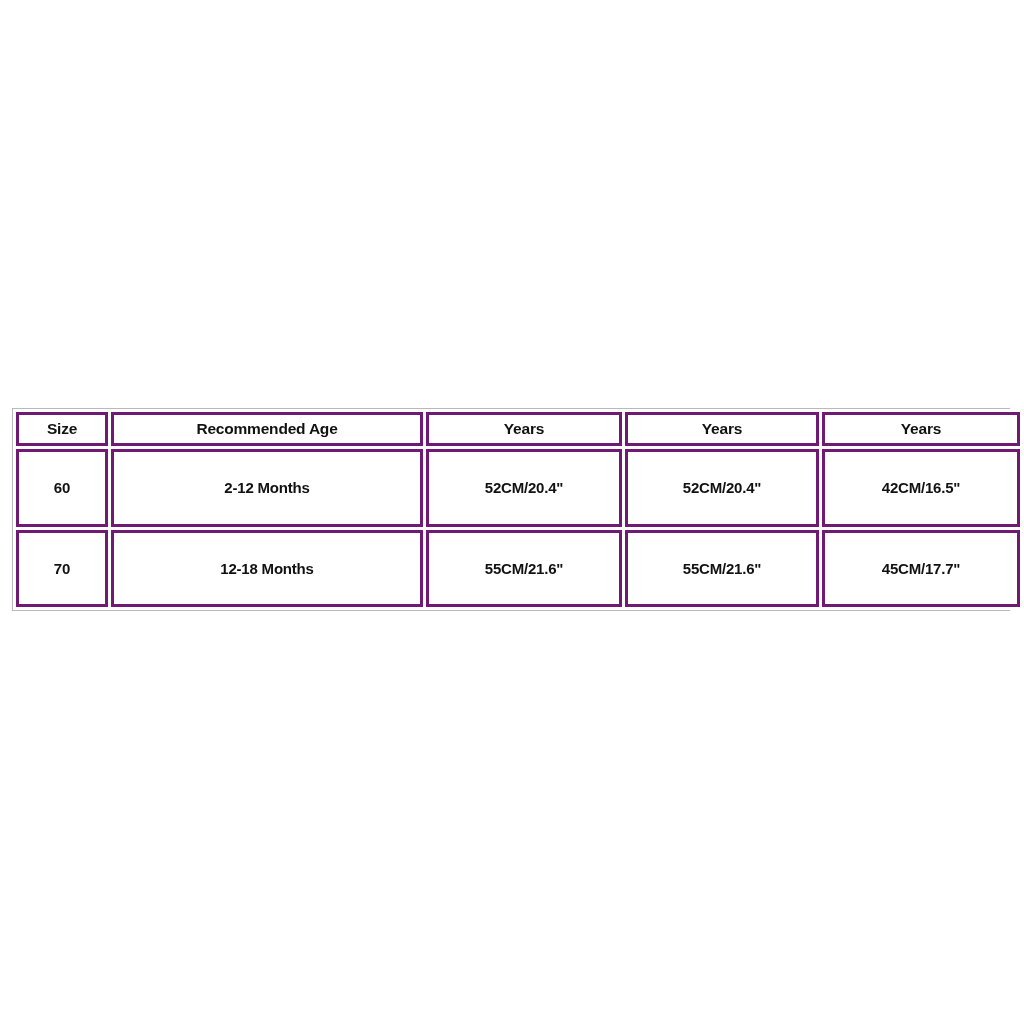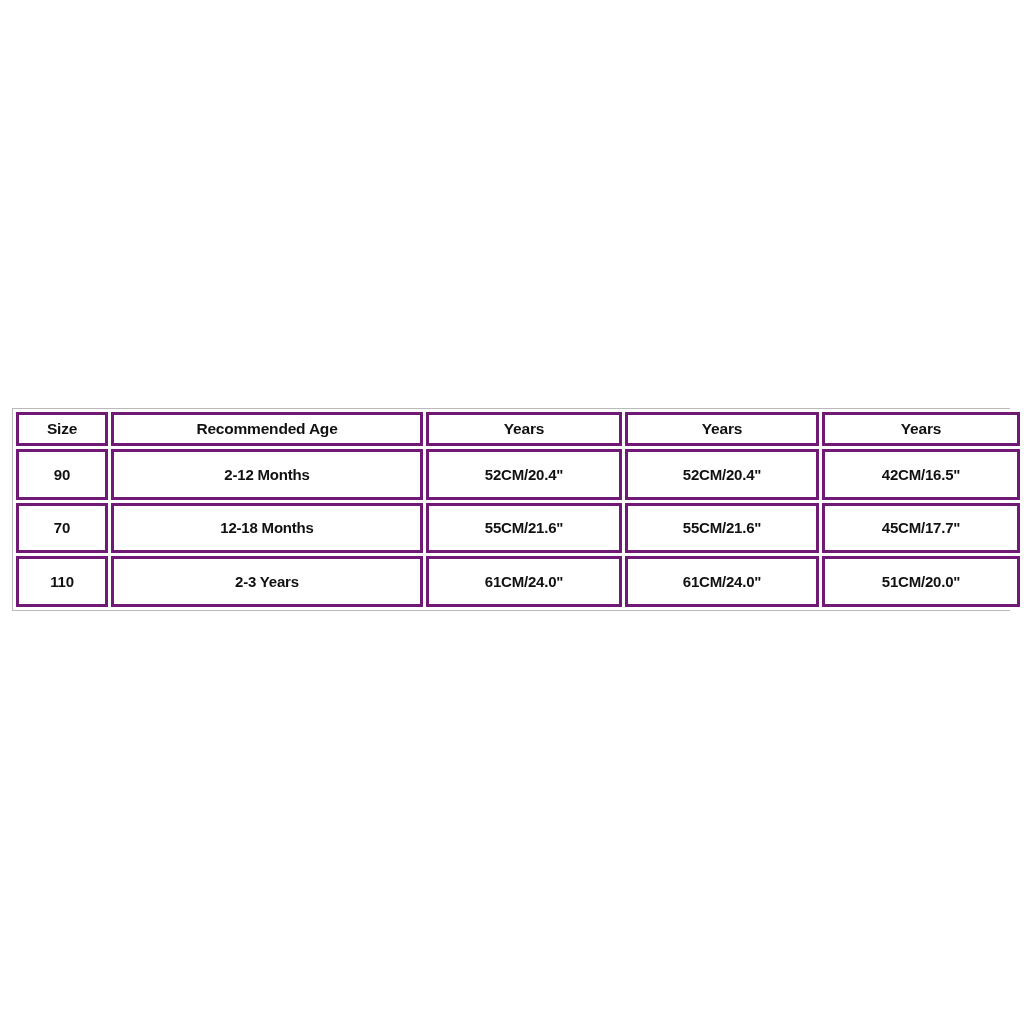--- a/index.html
+++ b/index.html
@@ -78,35 +78,28 @@
       <tr>
         <th>Size</th>
         <th>Recommended Age</th>
         <th>Years</th>
         <th>Years</th>
         <th>Years</th>
       </tr>
     </thead>
     <tbody>
       <tr>
-        <td>90</td>
+        <td>60</td>
         <td>2-12 Months</td>
         <td>52CM/20.4"</td>
         <td>52CM/20.4"</td>
         <td>42CM/16.5"</td>
       </tr>
       <tr>
         <td>70</td>
         <td>12-18 Months</td>
         <td>55CM/21.6"</td>
         <td>55CM/21.6"</td>
         <td>45CM/17.7"</td>
       </tr>
-      <tr>
-        <td>110</td>
-        <td>2-3 Years</td>
-        <td>61CM/24.0"</td>
-        <td>61CM/24.0"</td>
-        <td>51CM/20.0"</td>
-      </tr>
     </tbody>
   </table>
 </div>
 
 </body></html>

